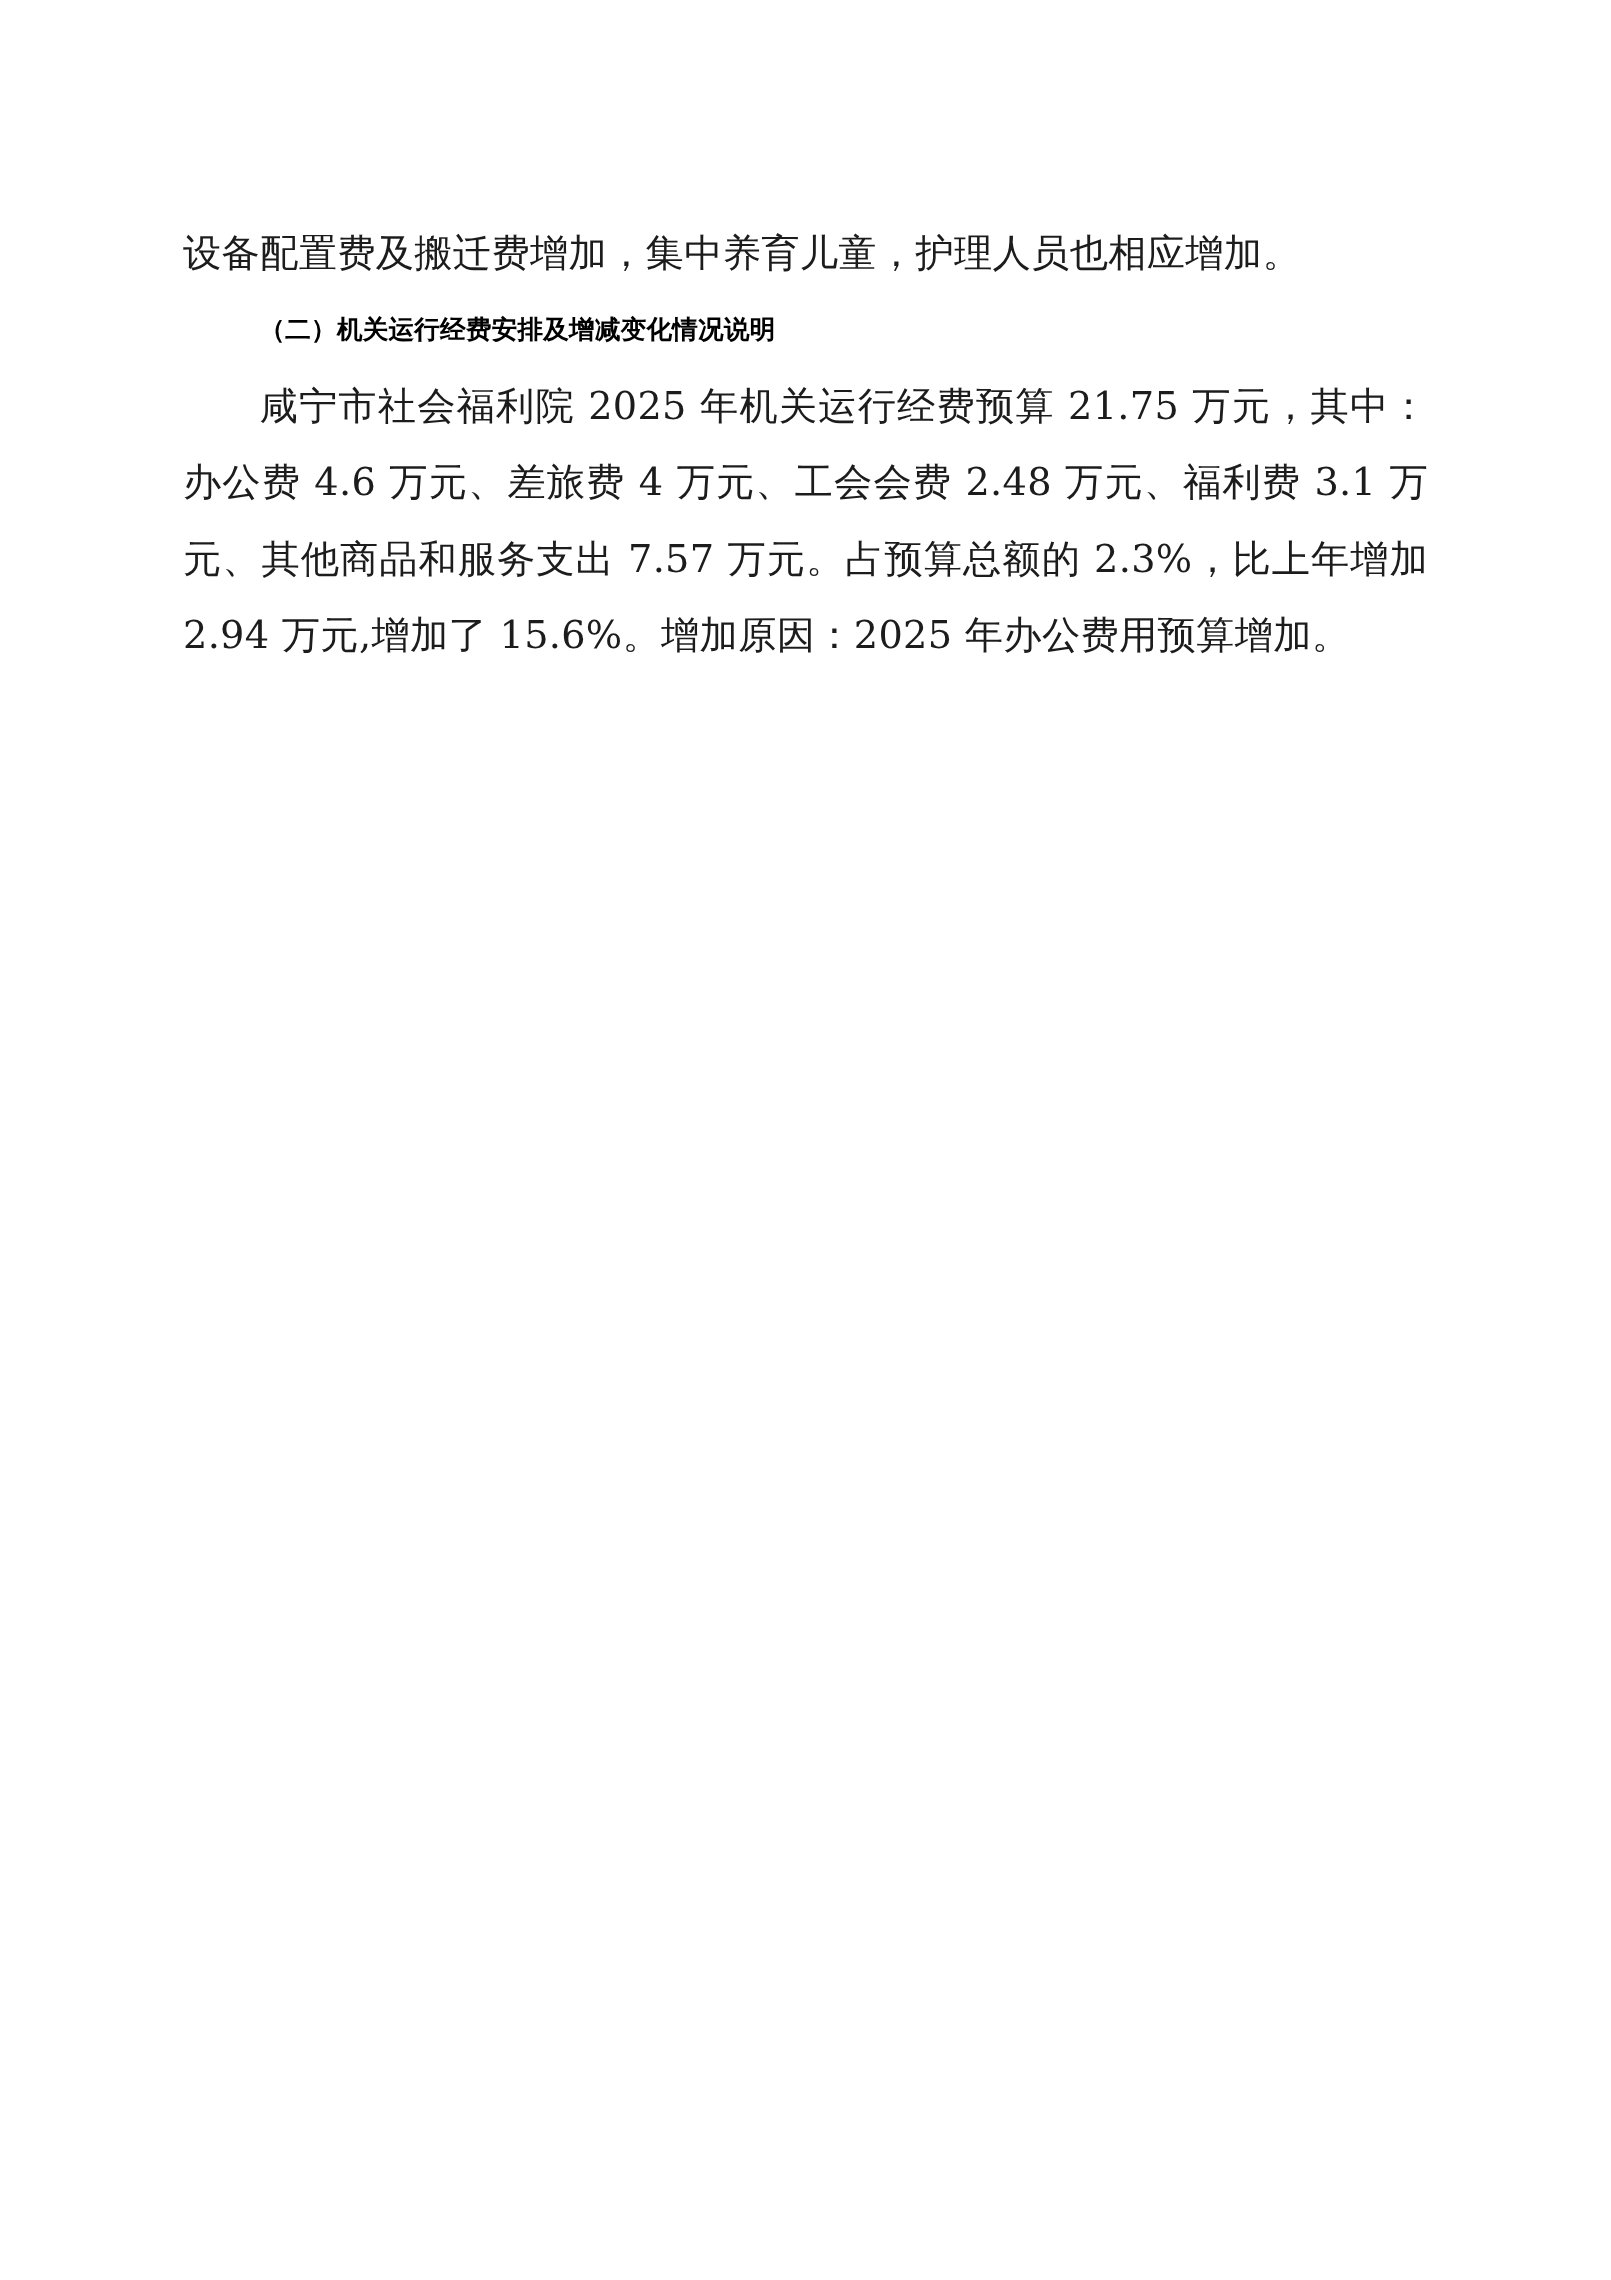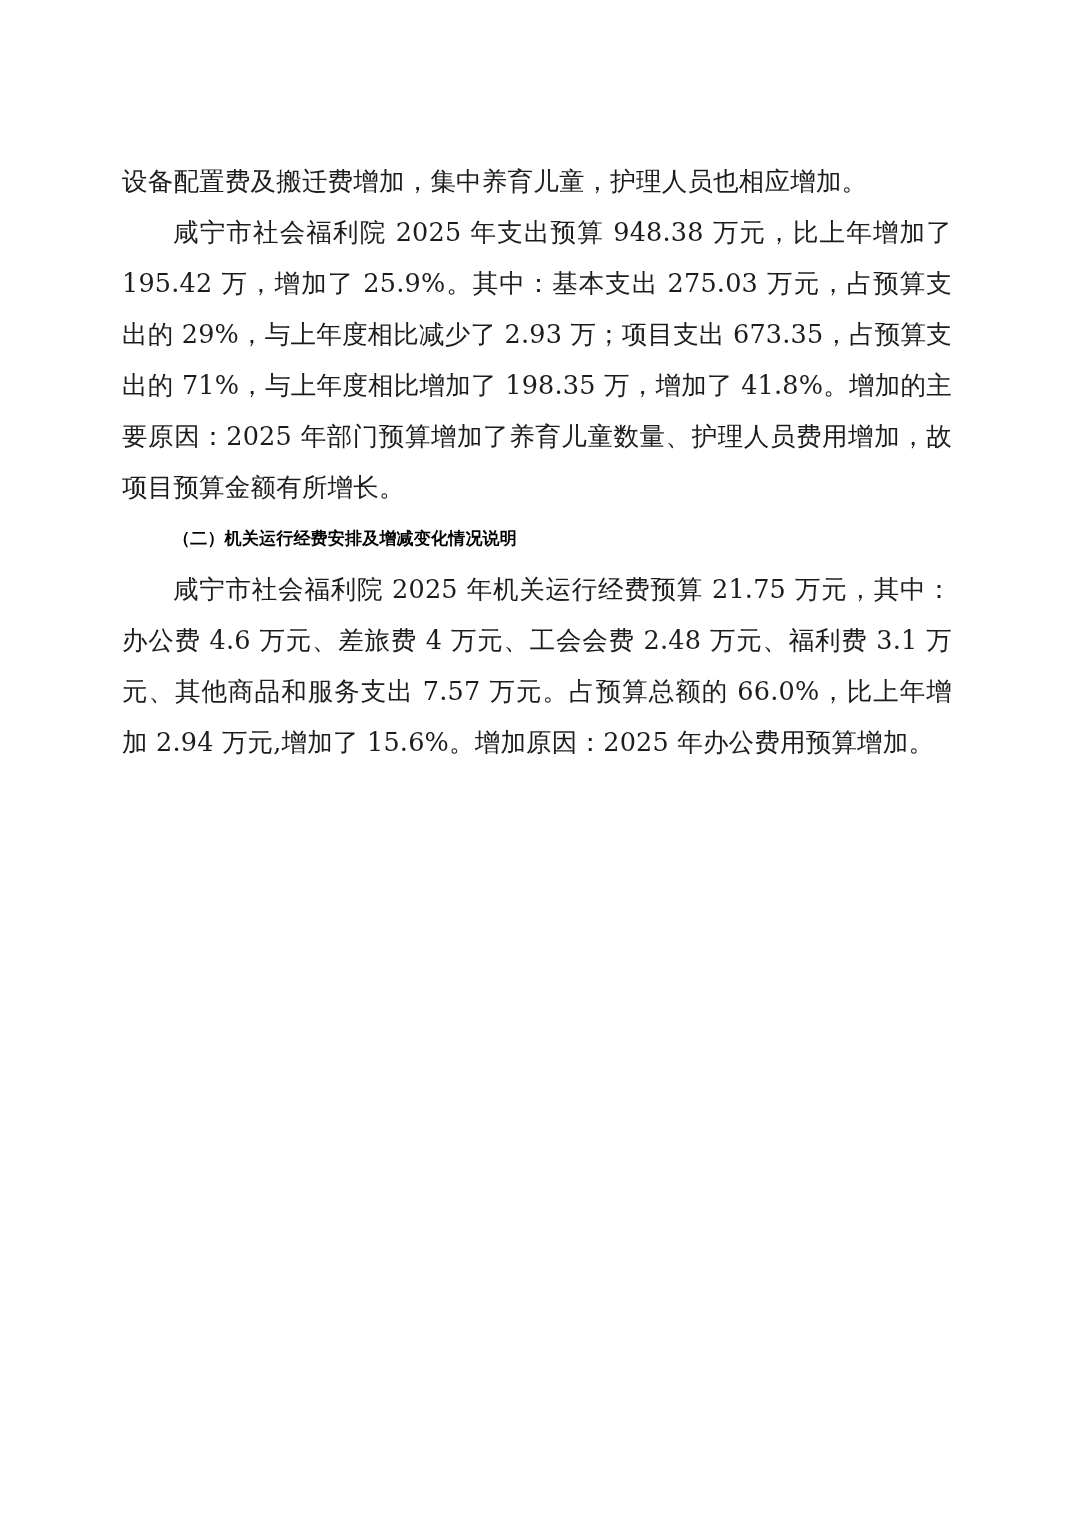--- a/index.html
+++ b/index.html
@@ -13,21 +13,21 @@
     height: 1520px;
     background: #ffffff;
     box-sizing: border-box;
     overflow: hidden;
     font-family: "DejaVu Serif", "Liberation Serif", serif;
     color: #1a1a1a;
   }
   .content {
     position: absolute;
     left: 122px;
-    top: 156px;
+    top: 144px;
     width: 830px;
   }
   p.body-text {
     margin: 0;
     font-size: 25.5px;
     line-height: 51px;
     text-align: justify;
     text-justify: inter-ideograph;
     letter-spacing: 0.2px;
     color: #1c1c1c;
@@ -46,21 +46,20 @@
   }
 </style>
 </head>
 <body>
 
 <div class="page">
   <div class="content">
 
     <p class="body-text">设备配置费及搬迁费增加，集中养育儿童，护理人员也相应增加。</p>
 
-    <p class="body-text indent">咸宁市社会福利院 2025 年支出预算 948.38 万元，比上年增加了 195.42 万，增加了 25.9%。其中：基本支出 275.03 万元，占预算支出的 29%，与上年度相比减少了 2.93 万；项目支出 673.35，占预算支出的 71%，与上年度相比增加了 198.35 万，增加了 41.8%。增加的主要原因：2025 年部门预算增加了养育儿童数量、护理人员费用增加，故项目预算金额有所增长。</p>
 
     <h2 class="heading">（二）机关运行经费安排及增减变化情况说明</h2>
-    <p class="body-text indent">咸宁市社会福利院 2025 年机关运行经费预算 21.75 万元，其中：办公费 4.6 万元、差旅费 4 万元、工会会费 2.48 万元、福利费 3.1 万元、其他商品和服务支出 7.57 万元。占预算总额的 66.0%，比上年增加 2.94 万元,增加了 15.6%。增加原因：2025 年办公费用预算增加。</p>
+    <p class="body-text indent">咸宁市社会福利院 2025 年机关运行经费预算 21.75 万元，其中：办公费 4.6 万元、差旅费 4 万元、工会会费 2.48 万元、福利费 3.1 万元、其他商品和服务支出 7.57 万元。占预算总额的 2.3%，比上年增加 2.94 万元,增加了 15.6%。增加原因：2025 年办公费用预算增加。</p>
 
 
 
   </div>
 </div>
 
 </body></html>

